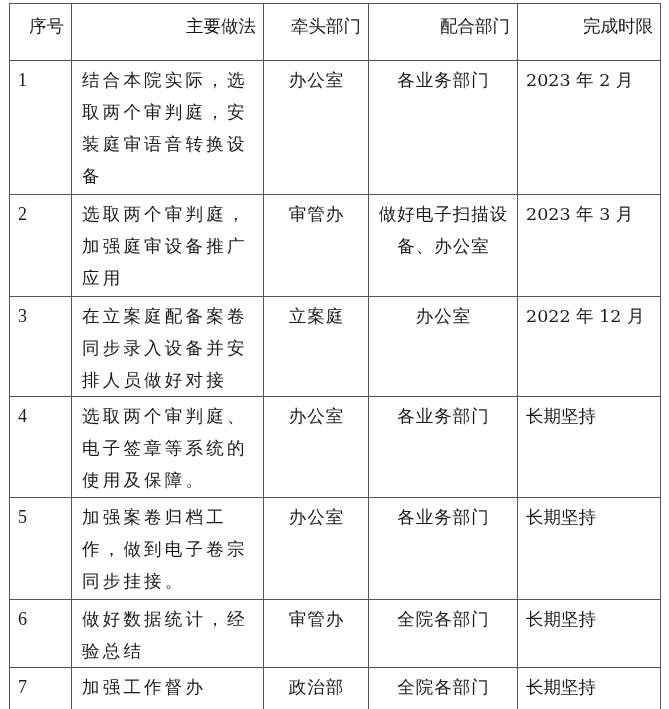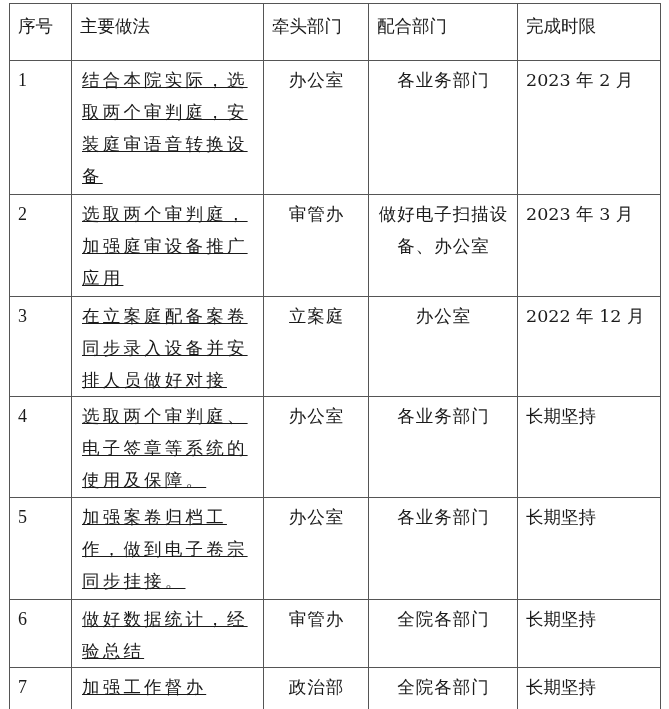--- a/index.html
+++ b/index.html
@@ -1,24 +1,24 @@
 <!DOCTYPE html>
 <html><head>
 <meta charset="utf-8">
 <style>
   html, body { margin:0; padding:0; background:#ffffff; }
   body { width:669px; height:709px; position:relative; overflow:hidden;
          font-family: "DejaVu Serif", "Liberation Serif", serif; color:#1a1a1a; }
   table { position:absolute; left:9px; top:3px; border-collapse:collapse; table-layout:fixed; width:651px; }
   td, th { border:1.5px solid #555; vertical-align:top; font-weight:normal; font-size:17.5px;
            line-height:32px; padding:3px 7px 0 8px; word-break:break-all; }
-  th { text-align:left; height:50px; padding-top:6px; vertical-align:top; }
+  th { text-align:right; height:50px; padding-top:6px; vertical-align:top; }
   col.c1 { width:62px; } col.c2 { width:192px; } col.c3 { width:105px; } col.c4 { width:149px; } col.c5 { width:143px; }
   td.num { font-family:"Liberation Serif", serif; font-size:18px; padding-left:8px; }
-  td.desc { letter-spacing:3.2px; padding-left:10px; padding-right:4px;text-decoration:underline; }
+  td.desc { letter-spacing:3.2px; padding-left:10px; padding-right:4px; }
   td.lead, td.coop { letter-spacing:1px;text-align:center; }
   tr.r1 td { height:130px; }
   tr.r2 td { height:98px; }
   tr.r3 td { height:96px; }
   tr.r4 td { height:97px; }
   tr.r5 td { height:98px; }
   tr.r6 td { height:63px; }
   tr.r7 td { height:41px; }
 </style>
 </head>

